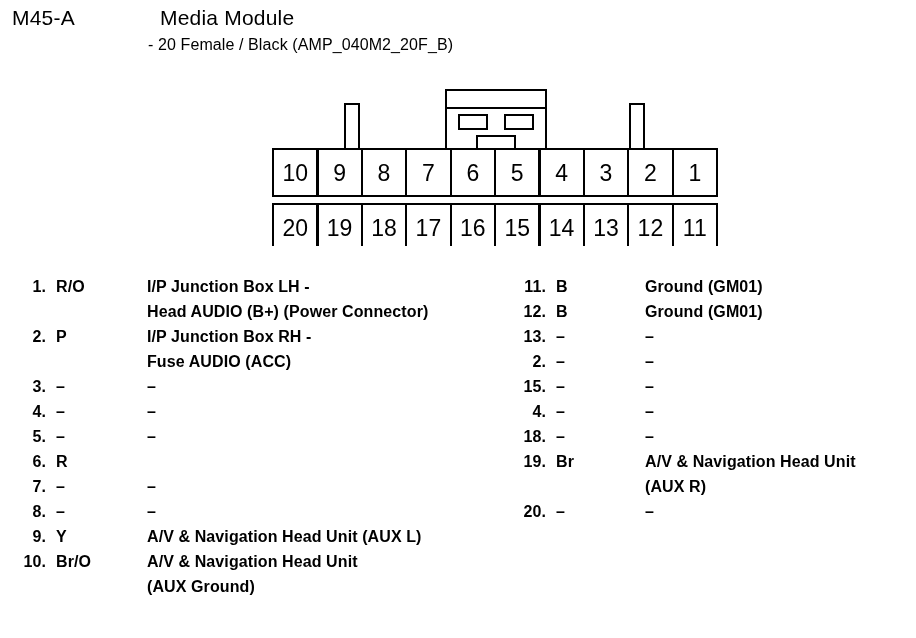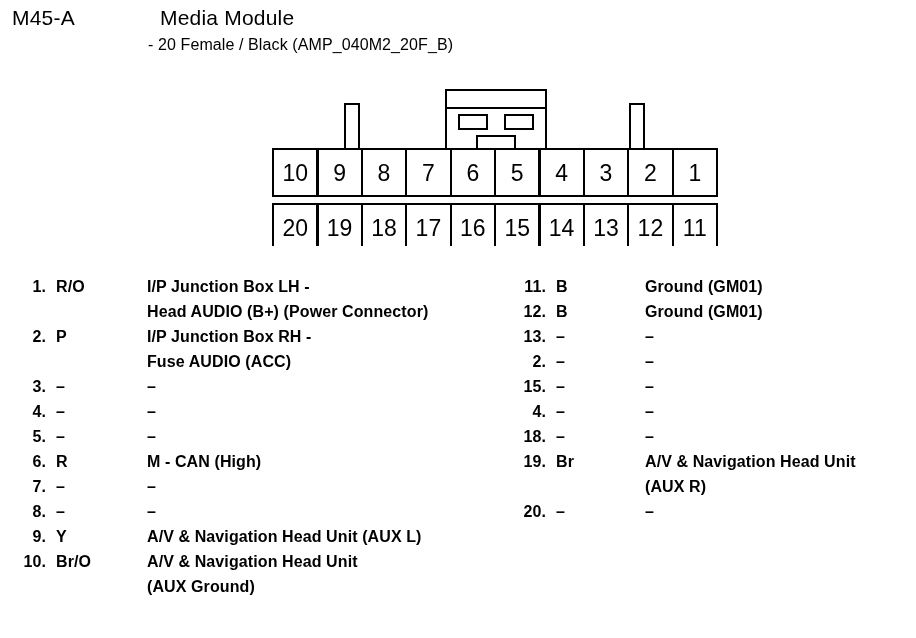--- a/index.html
+++ b/index.html
@@ -198,21 +198,20 @@
       <span class="pin-desc">–</span>
     </div>
     <div class="pin-row">
       <span class="pin-num">5.</span>
       <span class="pin-color">–</span>
       <span class="pin-desc">–</span>
     </div>
     <div class="pin-row">
       <span class="pin-num">6.</span>
       <span class="pin-color">R</span>
-      <span class="pin-desc">M - CAN (High)</span>
     </div>
     <div class="pin-row">
       <span class="pin-num">7.</span>
       <span class="pin-color">–</span>
       <span class="pin-desc">–</span>
     </div>
     <div class="pin-row">
       <span class="pin-num">8.</span>
       <span class="pin-color">–</span>
       <span class="pin-desc">–</span>

